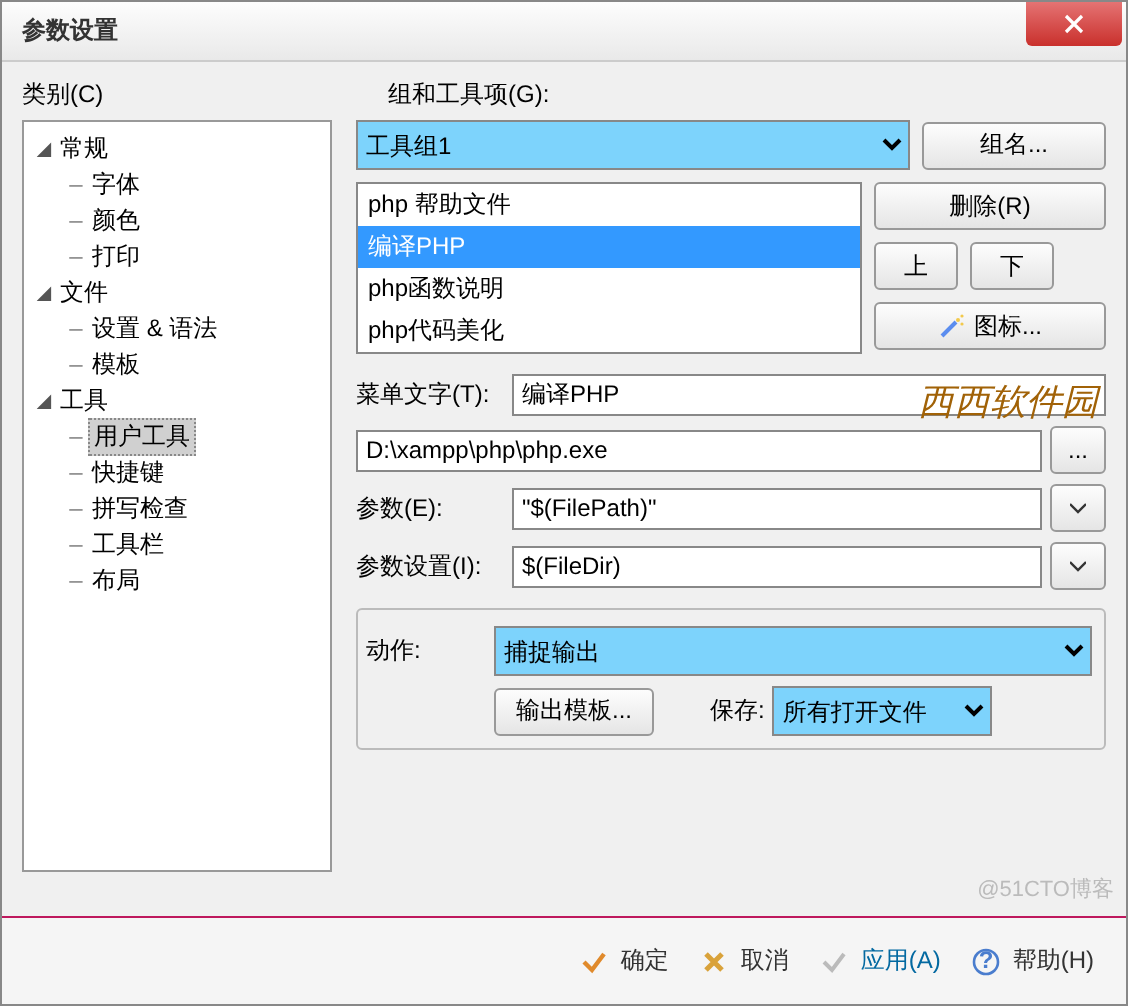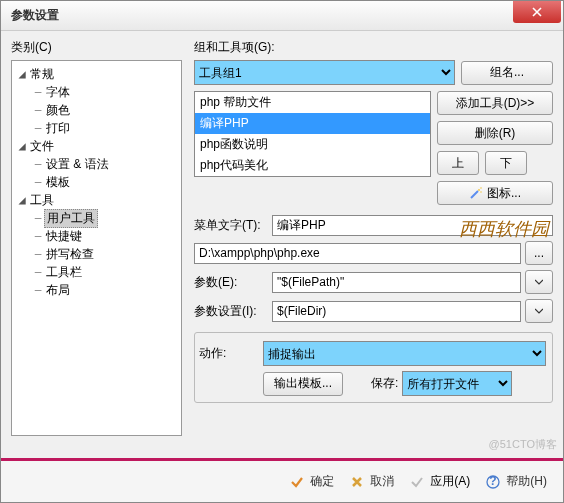--- a/index.html
+++ b/index.html
@@ -3,52 +3,52 @@
 <meta charset="utf-8">
 <style>
 * { box-sizing: border-box; font-family: "Microsoft YaHei", "SimSun", Tahoma, sans-serif; font-size: 12px; }
 body { margin: 0; background: #fff; }
 .window { width: 564px; height: 503px; background: #f0f0f0; border: 1px solid #888; position: relative; }
 .titlebar { height: 30px; background: linear-gradient(to bottom, #fdfdfd, #e9e9e9); display: flex; align-items: center; padding-left: 10px; border-bottom: 1px solid #ccc; }
 .titlebar .title { font-size: 12px; color: #333; flex: 1; font-weight: bold; }
 .close-btn { width: 48px; height: 22px; background: linear-gradient(to bottom, #e57373, #c9302c); color: #fff; display: flex; align-items: center; justify-content: center; margin-right: 2px; border-radius: 0 0 3px 3px; margin-top: -8px; cursor: pointer; }
 .close-btn svg { width: 10px; height: 10px; }
 .body { display: flex; padding: 8px 10px 0 10px; height: 420px; }
-.left { width: 171px; }
+.left { width: 155px; }
 .left-label { margin-bottom: 4px; display: block; }
 .tree { border: 1px solid #999; background: #fff; height: 376px; overflow: auto; padding: 4px 2px; }
 .tree-item { display: flex; align-items: center; height: 18px; padding-left: 2px; cursor: pointer; }
 .tree-item.child { padding-left: 18px; }
 .tree-item .exp { width: 12px; text-align: center; color: #555; font-family: monospace; }
 .tree-item .dash { color: #888; width: 12px; text-align: center; }
 .tree-item.selected span.lbl { background: #d0d0d0; border: 1px dotted #888; padding: 0 2px; }
 .tree-item .lbl { padding: 0 2px; }
 .right { flex: 1; padding-left: 12px; display: flex; flex-direction: column; }
-.right-label { margin-bottom: 4px; display: block; }
+.right-label { margin-bottom: 4px; display: block; margin-left: 16px; }
 .row { display: flex; align-items: center; margin-bottom: 6px; gap: 6px; }
 select.combo { flex: 1; height: 25px; border: 1px solid #888; background: #7dd3fc; }
 .btn { height: 24px; min-width: 92px; background: linear-gradient(to bottom, #fdfdfd, #e5e5e5); border: 1px solid #999; border-radius: 3px; cursor: pointer; padding: 0 8px; display: inline-flex; align-items: center; justify-content: center; gap: 4px; }
 .btn.small { min-width: 42px; }
 .btn.tiny { min-width: 28px; padding: 0 4px; }
 .toolrow { display: flex; gap: 6px; }
 .listbox { border: 1px solid #888; background: #fff; height: 86px; overflow: auto; flex: 1; }
 .listbox .item { padding: 2px 5px; cursor: pointer; }
 .listbox .item.sel { background: #3399ff; color: #fff; }
 .rcol { width: 116px; display: flex; flex-direction: column; gap: 6px; }
 .rcol .pair { display: flex; gap: 6px; }
 .field-row { display: flex; align-items: center; margin-bottom: 5px; gap: 4px; }
 .field-row .flabel { width: 74px; }
 .field-row .fval { flex: 1; height: 21px; border: 1px solid #888; padding: 2px 4px; background: #fff; display: flex; align-items: center; }
 .field-row input.fval { outline: none; }
 .watermark { position: relative; }
 .watermark .wm { position: absolute; right: 4px; top: 2px; color: #a16207; font-style: italic; font-size: 18px; pointer-events: none; }
 .action-box { border: 1px solid #bbb; border-radius: 3px; padding: 8px 6px 6px 4px; margin-top: 4px; position: relative; }
-.bottom-bar { position: absolute; bottom: 0; left: 0; right: 0; height: 44px; border-top: 3px solid #be185d; background: #f5f5f5; display: flex; align-items: center; justify-content: flex-end; gap: 16px; padding-right: 16px; }
+.bottom-bar { position: absolute; bottom: 0; left: 0; right: 0; height: 44px; border-top: 1px solid #be185d; background: #f5f5f5; display: flex; align-items: center; justify-content: flex-end; gap: 16px; padding-right: 16px; }
 .bottom-bar .bbtn { display: flex; align-items: center; gap: 6px; cursor: pointer; color: #333; }
-.bottom-bar .bbtn.dis { color: #000000; cursor: default; }
+.bottom-bar .bbtn.dis { color: #0369a1; cursor: default; }
 .icon-sm { width: 14px; height: 14px; display: inline-block; }
 .wand-icon { color: #5b8def; }
 .corner-wm { position:absolute; right:6px; bottom:50px; color:#bbb; font-size:11px;text-align:center; }
 </style>
 </head>
 <body>
 
 <div class="window">
   <div class="titlebar">
     <span class="title">参数设置</span>
@@ -129,21 +129,20 @@
       </div>
 
       <div class="toolrow">
         <div class="listbox" id="listbox">
             <div class="item">php 帮助文件</div>
             <div class="item sel">编译PHP</div>
             <div class="item">php函数说明</div>
             <div class="item">php代码美化</div>
           </div>
         <div class="rcol">
-          <button class="btn">添加工具(D)&gt;&gt;</button>
           <button class="btn">删除(R)</button>
           <div class="pair">
             <button class="btn small">上</button>
             <button class="btn small">下</button>
           </div>
           <button class="btn">
             <span class="icon-sm wand-icon">
               <svg viewBox="0 0 14 14">
                   <path d="M2 12 L9 5" stroke="#5b8def" stroke-width="2"></path>
                   <circle cx="10" cy="4" r="1" fill="#f2c94c"></circle>

